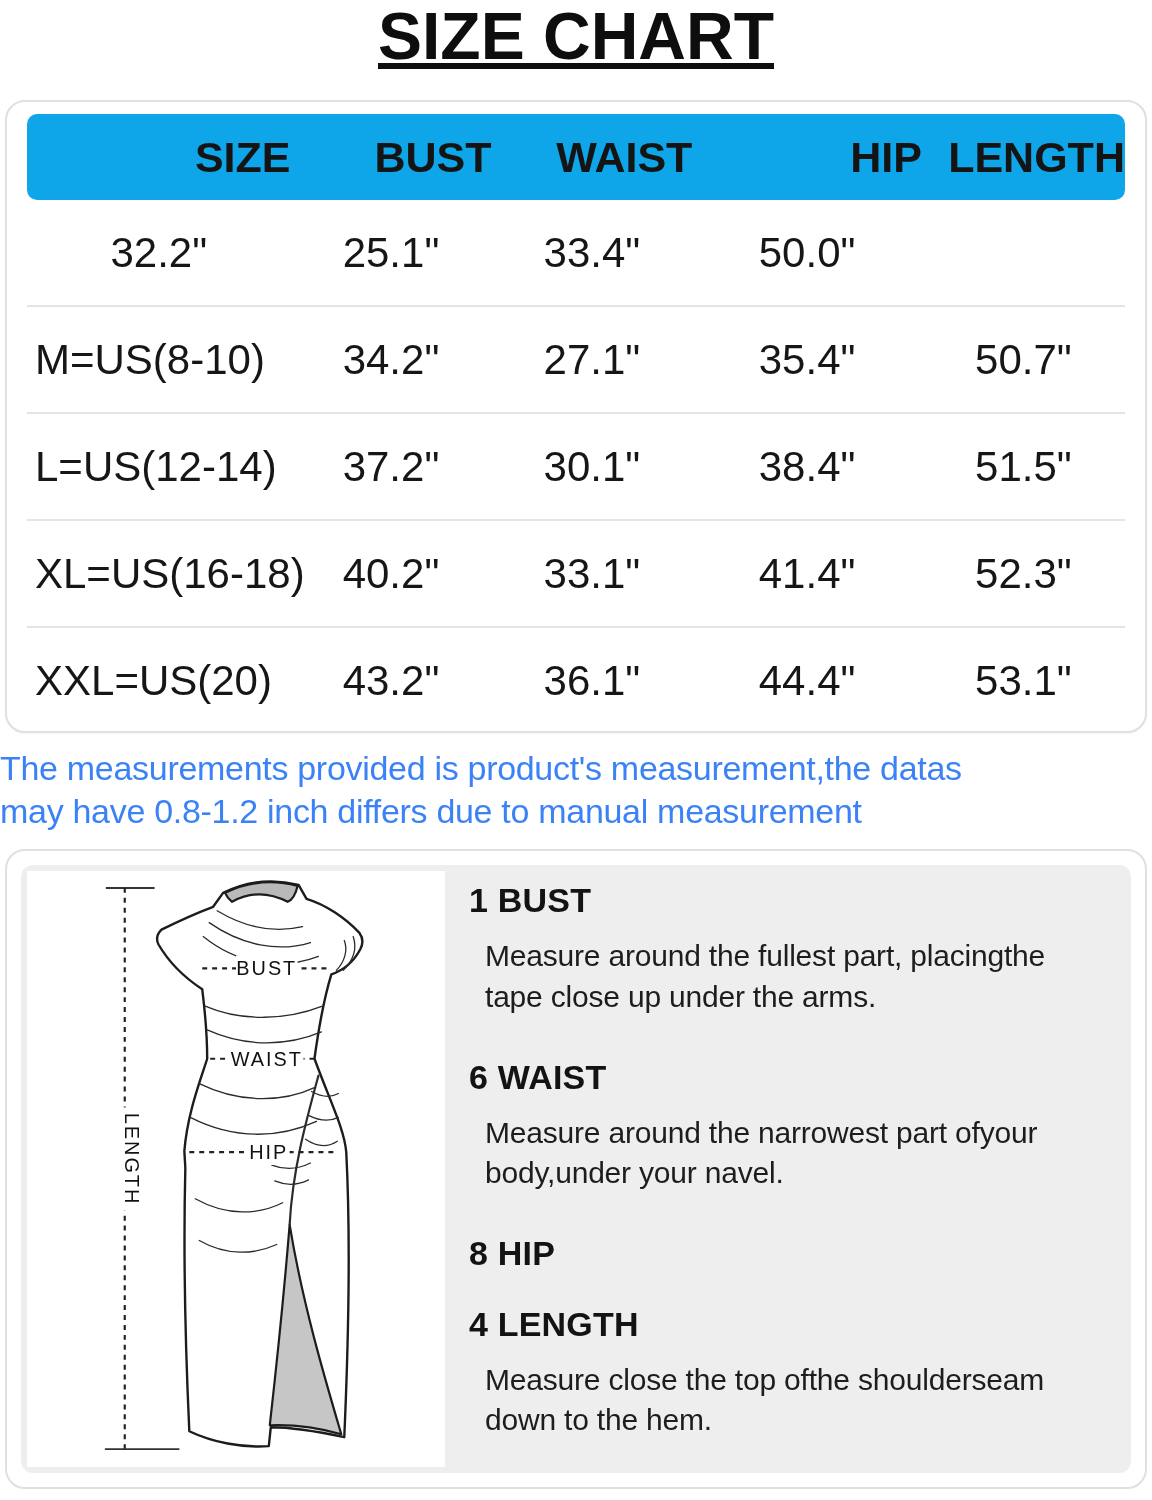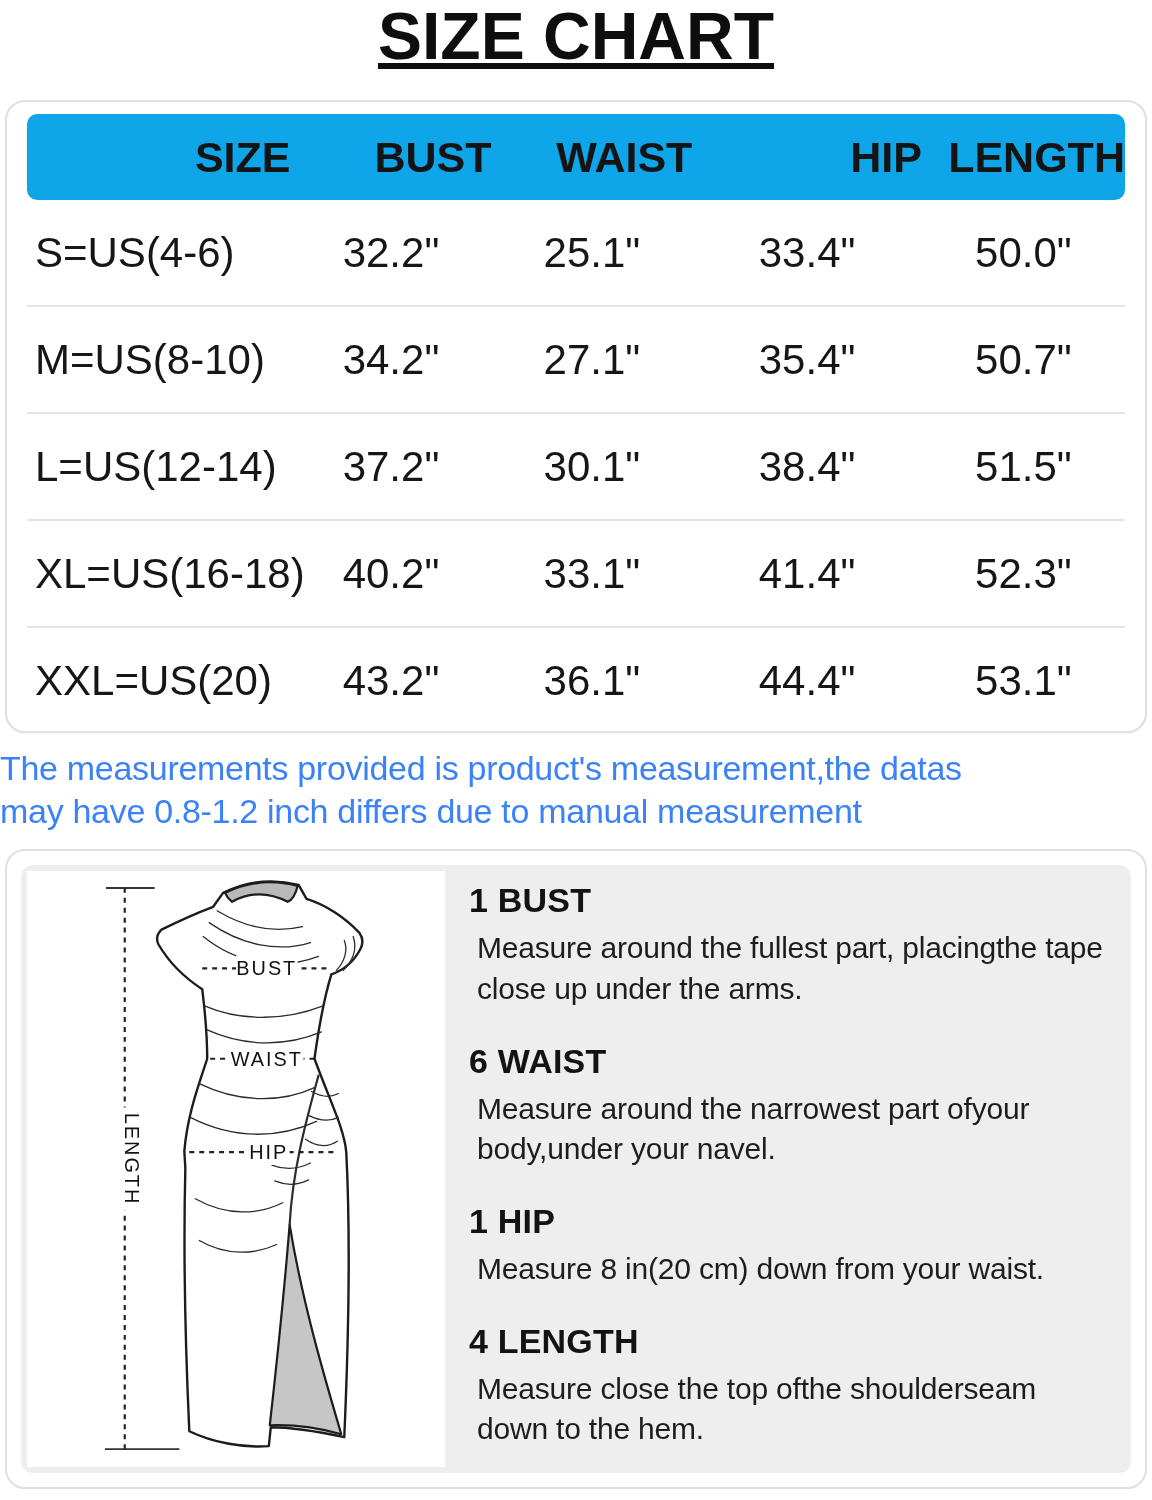--- a/index.html
+++ b/index.html
@@ -43,21 +43,21 @@
     background:#efeeee;border-radius:12px;height:100%;box-sizing:border-box;
     display:flex;padding:6px;
   }
   .diagram-box{width:418px;flex:none;background:#ffffff;}
   .diagram-box svg{display:block;width:100%;height:100%;}
   .instructions{
     flex:1;box-sizing:border-box;padding:10px 8px 0 24px;
     display:flex;flex-direction:column;gap:25px;
   }
   .instr-heading{margin:0 0 7px;font-size:34px;font-weight:700;color:#131313;letter-spacing:0.2px;}
-  .instr-body{margin:8px;font-size:30px;line-height:1.34;color:#1d1d1d;max-width:655px;letter-spacing:-0.2px;}
+  .instr-body{margin:16px;font-size:30px;line-height:1.34;color:#1d1d1d;max-width:655px;letter-spacing:-0.2px;}
   
   .outline{fill:#ffffff;stroke:#1c1c1c;stroke-width:2.4;stroke-linejoin:round;stroke-linecap:round;}
   .fold{fill:none;stroke:#2b2b2b;stroke-width:1.3;stroke-linecap:round;}
   .dashline{stroke:#222;stroke-width:2.2;stroke-dasharray:5 5;fill:none;}
   .tick{stroke:#333;stroke-width:2;}
   .measure-label{font-family:"Liberation Sans",sans-serif;font-size:20px;letter-spacing:2px;fill:#111;}
 </style>
 </head>
 <body>
 
@@ -68,21 +68,20 @@
   <section class="table-card">
     <div class="thead">
       <div class="cell">SIZE</div>
       <div class="cell">BUST</div>
       <div class="cell">WAIST</div>
       <div class="cell">HIP</div>
       <div class="cell">LENGTH</div>
     </div>
     <div id="table-body">
         <div class="trow">
-          <div class="cell size-cell">S=US(4-6)</div>
           <div class="cell">32.2"</div>
           <div class="cell">25.1"</div>
           <div class="cell">33.4"</div>
           <div class="cell">50.0"</div>
         </div>
         <div class="trow">
           <div class="cell size-cell">M=US(8-10)</div>
           <div class="cell">34.2"</div>
           <div class="cell">27.1"</div>
           <div class="cell">35.4"</div>
@@ -198,22 +197,21 @@
       <div class="instructions" id="instructions">
           <div>
             <h3 class="instr-heading">1 BUST</h3>
             <p class="instr-body">Measure around the fullest part, placingthe tape close up under the arms.</p>
           </div>
           <div>
             <h3 class="instr-heading">6 WAIST</h3>
             <p class="instr-body">Measure around the narrowest part ofyour body,under your navel.</p>
           </div>
           <div>
-            <h3 class="instr-heading">1 HIP</h3>
-            <p class="instr-body">Measure 8 in(20 cm) down from your waist.</p>
+            <h3 class="instr-heading">8 HIP</h3>
           </div>
           <div>
             <h3 class="instr-heading">4 LENGTH</h3>
             <p class="instr-body">Measure close the top ofthe shoulderseam down to the hem.</p>
           </div>
         </div>
     </div>
   </section>
 
 </div>

